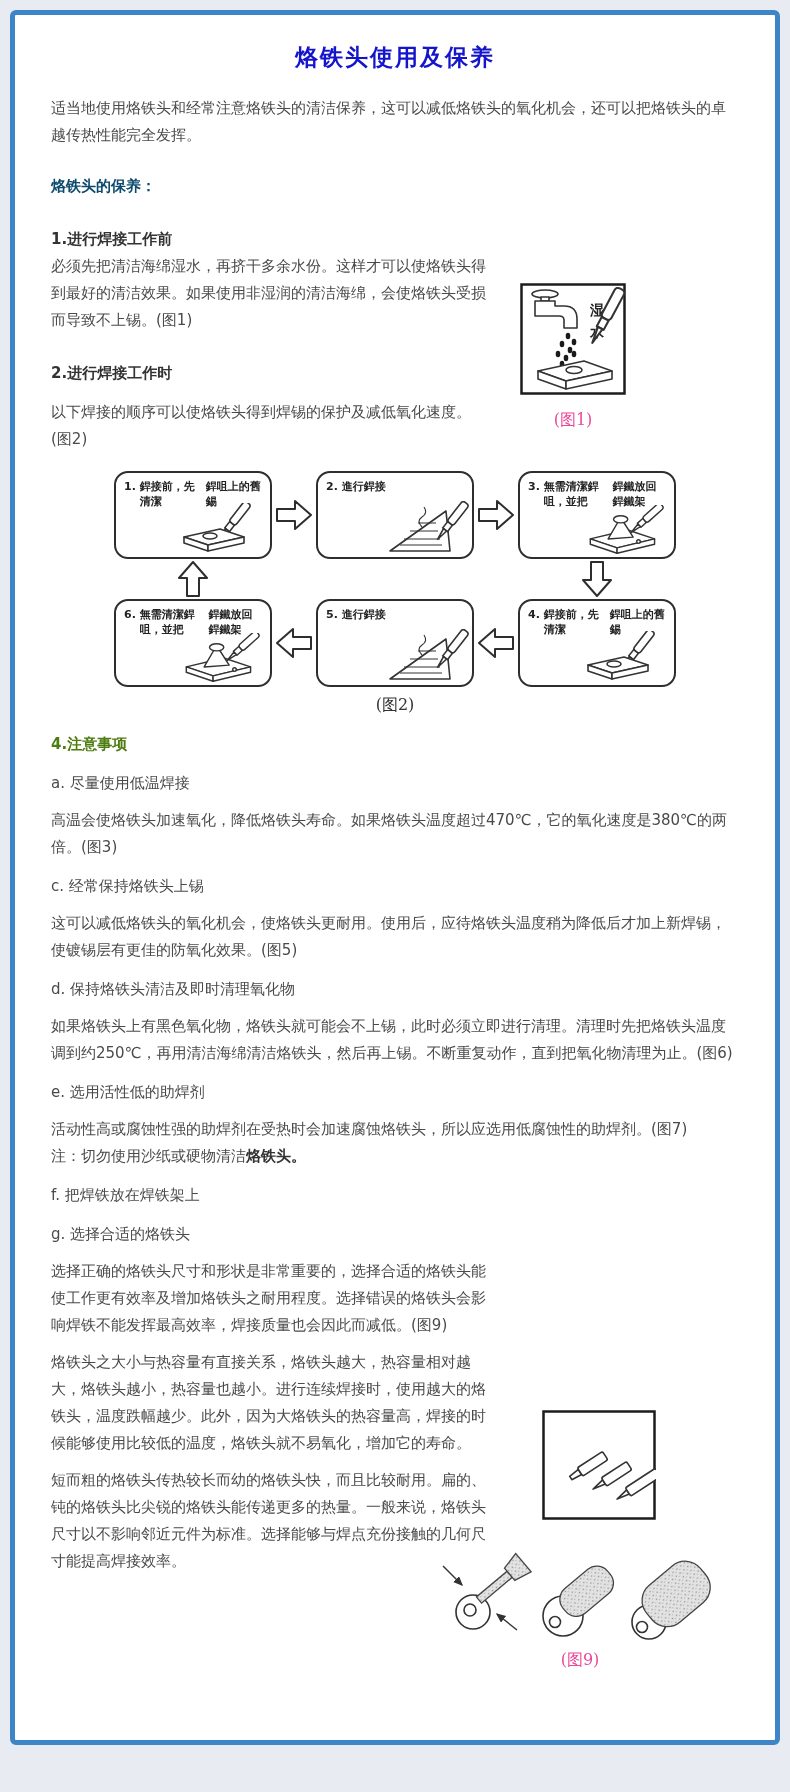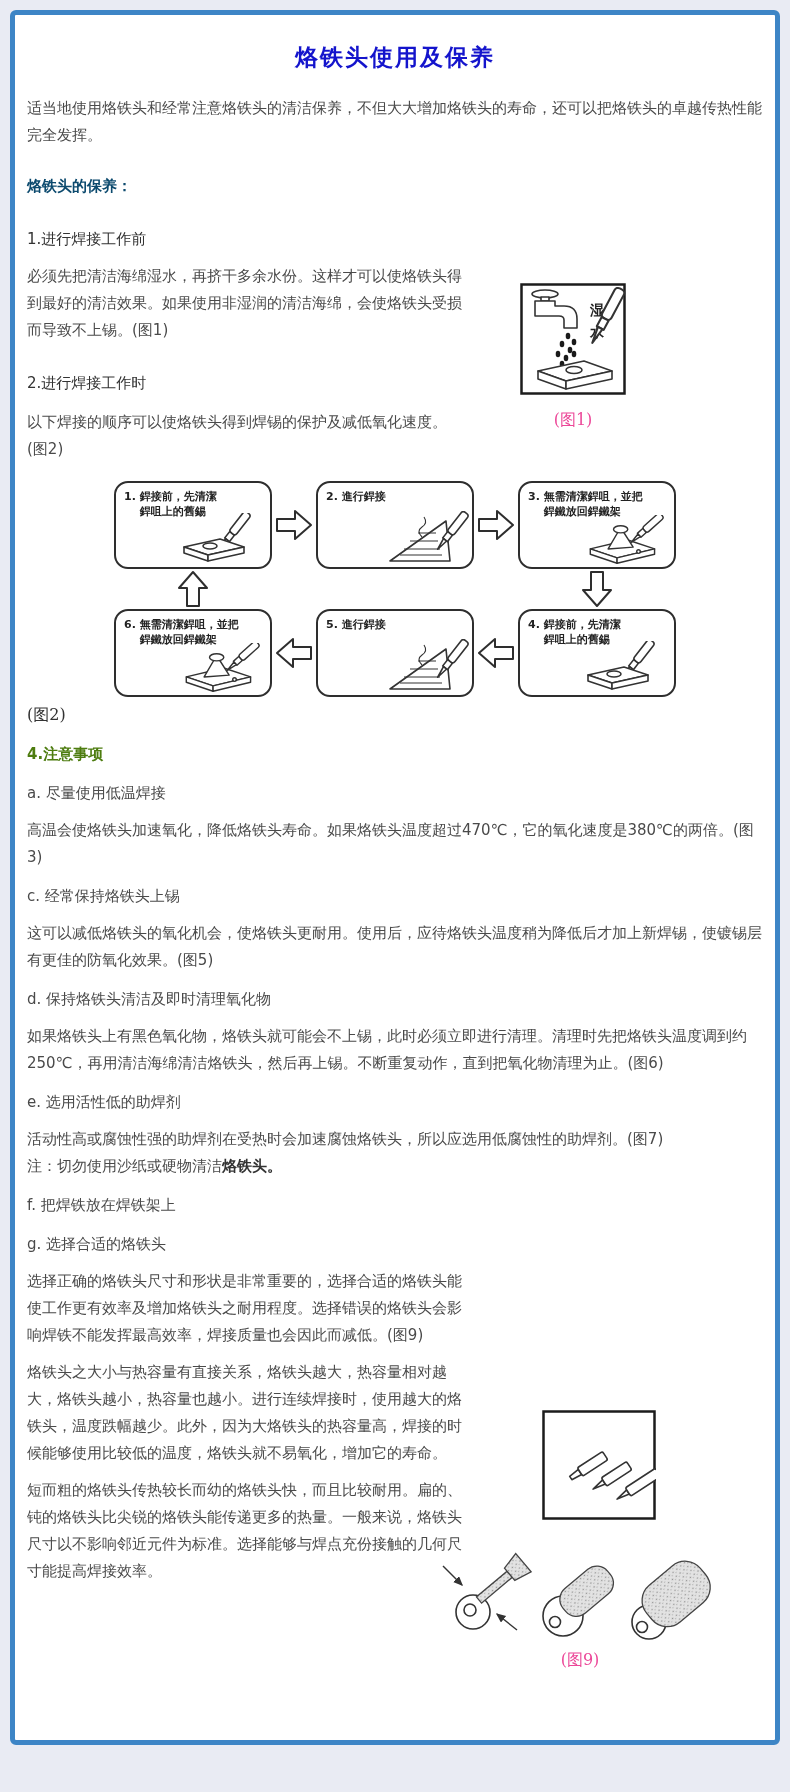--- a/index.html
+++ b/index.html
@@ -1,50 +1,50 @@
 <!DOCTYPE html>
 <html><head>
 <meta charset="utf-8">
 <style>
   html,body{margin:0;padding:0;}
   body{width:790px;height:1792px;background:#e9ebf3;position:relative;
        font-family:"DejaVu Sans","Liberation Sans",sans-serif;}
   .frame{position:absolute;left:10px;top:10px;width:770px;height:1735px;
          box-sizing:border-box;border:5px solid #3d85c6;border-radius:6px;
          background:#ffffff;overflow:hidden;}
-  .content{position:relative;padding:10px 12px 0;color:#4a4a4a;
+  .content{position:relative;padding:10px 36px 0;color:#4a4a4a;
            font-size:15px;line-height:27px;}
   .title{margin:16px 0 0;text-align:center;color:#1414cc;
          font:bold 23px/32px "DejaVu Serif","Liberation Serif",serif;letter-spacing:2px;}
   p{margin:0;}
   .intro{margin-top:22px;}
   .bold-h{margin-top:24px;font-weight:bold;color:#0c4a6e;}
-  .sec-h{margin-top:26px;font-weight:normal;color:#333333;}
+  .sec-h{margin-top:26px;font-weight:bold;color:#333333;}
   .narrow{width:436px;}
-  .s1b{margin-top:10px;}
+  .s1b{}
   .s2b{margin-top:12px;}
   
   .fig1-wrap{position:absolute;left:503px;top:268px;width:110px;text-align:center;}
   .fig-caption{font:16px/24px "DejaVu Serif","Liberation Serif",serif;color:#ec4899;margin-top:4px;}
   .fig9-wrap{position:absolute;left:415px;top:1395px;width:300px;text-align:center;}
   .fig9-box{display:block;margin:0 0 0 112px;}
   .fig9-tips{display:block;margin:16px auto 0;}
   
   .flowchart{margin:18px auto 0;width:562px;display:grid;
              grid-template-columns:158px 44px 158px 44px 158px;
              grid-template-rows:88px 40px 88px;
              align-items:center;justify-items:center;}
   .fbox{position:relative;width:158px;height:88px;box-sizing:border-box;
         border:2px solid #2e2e2e;border-radius:14px;background:#fff;
         padding:6px 8px;font:bold 11px/15px "DejaVu Sans","Liberation Sans",sans-serif;color:#222;}
   .fbox-text{display:flex;}
   .fnum{margin-right:4px;}
-  .flines{display:flex;flex-direction:column;}
+  .flines{display:flex;}
   .fbox-art{position:absolute;right:2px;bottom:2px;}
-  .flow-caption{margin-top:6px;text-align:left;
+  .flow-caption{margin-top:6px;text-align:center;
                 font:16px/24px "DejaVu Serif","Liberation Serif",serif;color:#333;}
   
   .s4h{margin-top:14px;font-weight:bold;color:#4d7c0f;}
   .item-label{margin-top:12px;}
   .item-body{margin-top:10px;}
   .note-line{}
   .note-bold{font-weight:bold;color:#333;}
   .g-para{margin-top:10px;}
   
   .s{stroke:#333;stroke-width:1.6;fill:#ffffff;stroke-linejoin:round;stroke-linecap:round;}
@@ -55,21 +55,21 @@
   .boxline{fill:none;stroke:#1c1c1c;stroke-width:2.5;}
 </style>
 </head>
 <body>
 
 <div class="frame">
   <div class="content">
 
     <h1 class="title">烙铁头使用及保养</h1>
 
-    <p class="intro">适当地使用烙铁头和经常注意烙铁头的清洁保养，不但大大增加烙铁头的寿命，还可以把烙铁头的卓越传热性能完全发挥。</p>
+    <p class="intro">适当地使用烙铁头和经常注意烙铁头的清洁保养，这可以减低烙铁头的氧化机会，还可以把烙铁头的卓越传热性能完全发挥。</p>
 
     <p class="bold-h">烙铁头的保养：</p>
 
     <p class="sec-h">1.进行焊接工作前</p>
     <p class="narrow s1b">必须先把清洁海绵湿水，再挤干多余水份。这样才可以使烙铁头得到最好的清洁效果。如果使用非湿润的清洁海绵，会使烙铁头受损而导致不上锡。(图1)</p>
 
     <p class="sec-h">2.进行焊接工作时</p>
     <p class="narrow s2b">以下焊接的顺序可以使烙铁头得到焊锡的保护及减低氧化速度。(图2)</p>
 
     <div class="fig1-wrap">

